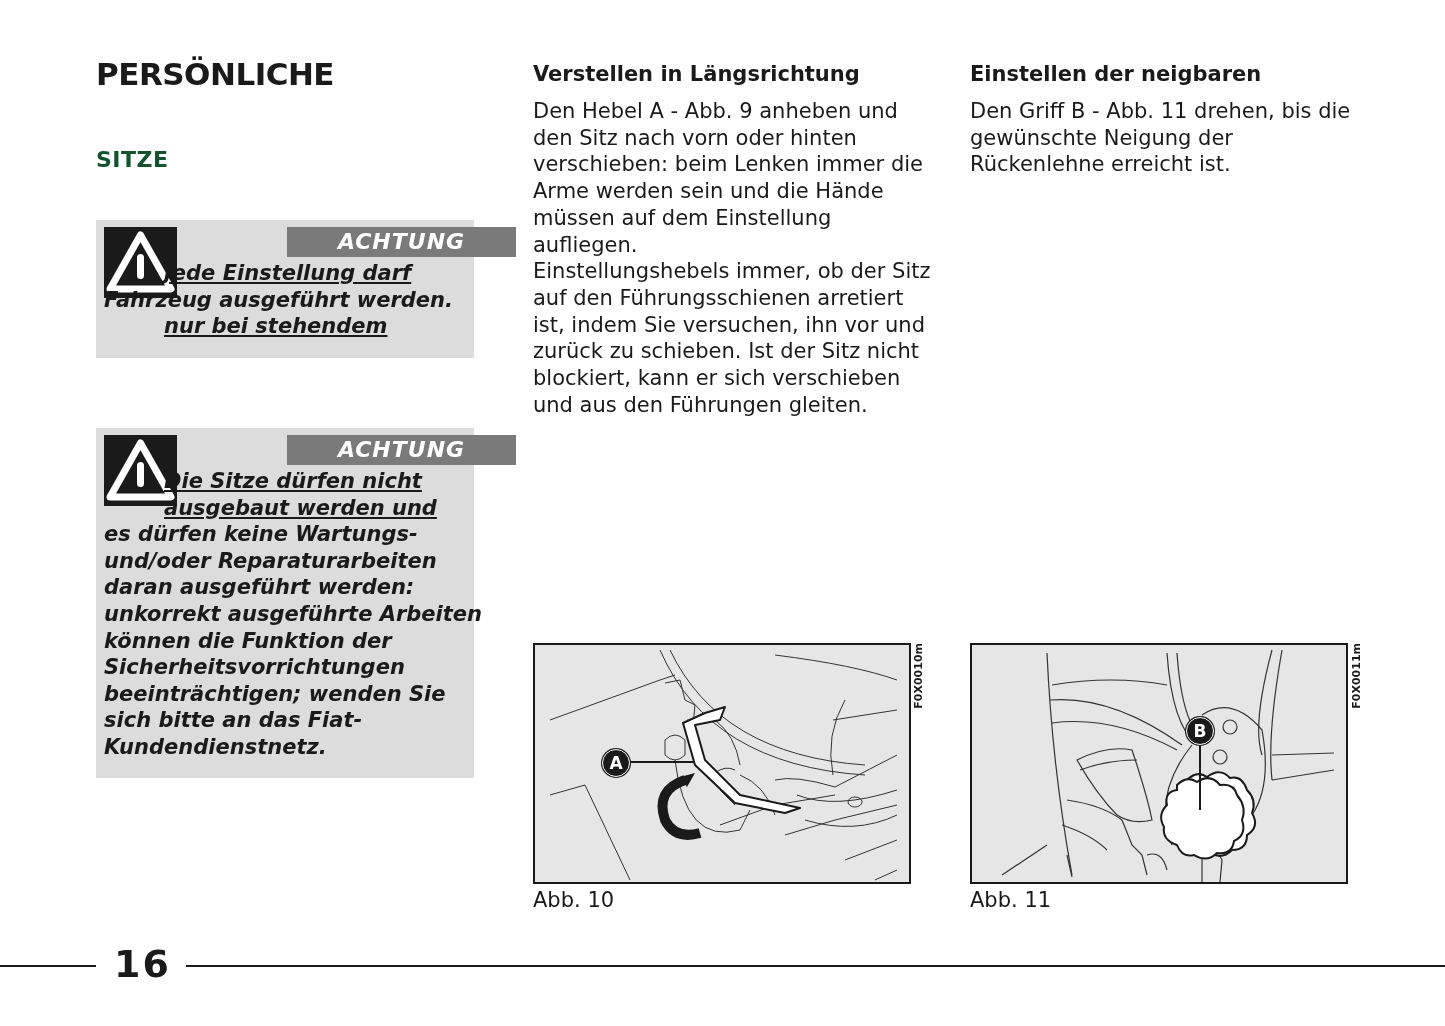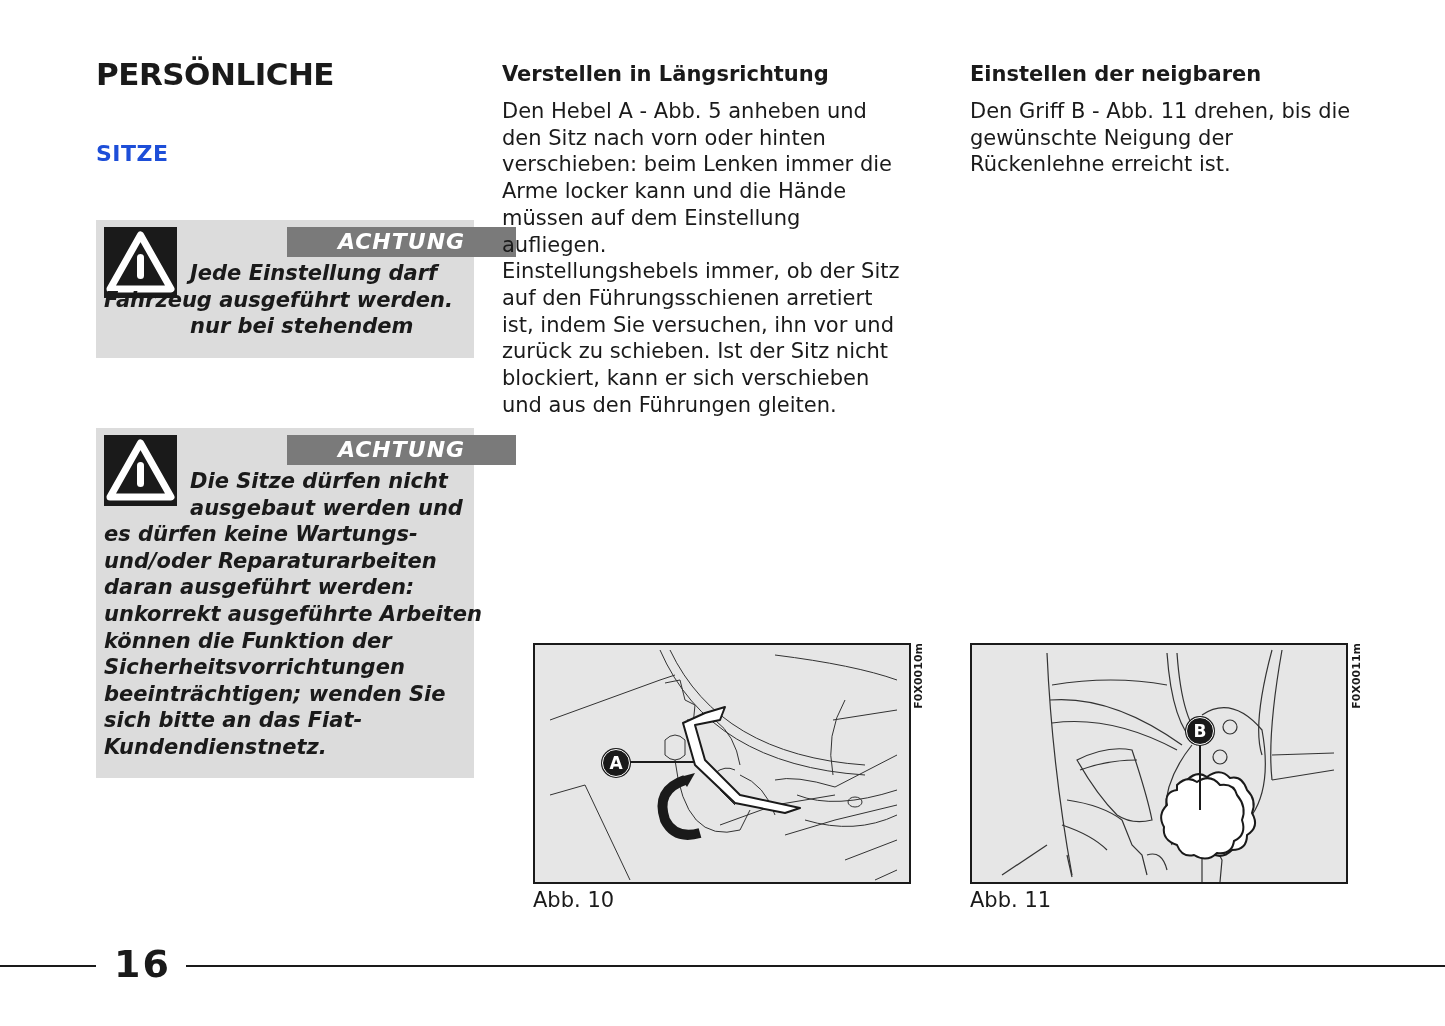--- a/index.html
+++ b/index.html
@@ -1,38 +1,38 @@
 <!DOCTYPE html>
 <html><head>
 <meta charset="utf-8">
 <style>
   html, body { margin: 0; padding: 0; background: #ffffff; }
   body { width: 1445px; height: 1026px; position: relative; overflow: hidden;
          font-family: "DejaVu Sans", sans-serif; color: #1a1a1a; }
 
   .title { position: absolute; left: 96px; top: 56px; font-weight: bold; font-size: 31px;
            line-height: 37px; letter-spacing: -0.5px; color: #1a1a1a; }
-  .subtitle { position: absolute; left: 96px; top: 141px; font-weight: bold; font-size: 22px;
-              letter-spacing: 0.5px; color: #1d4ed8; }
+  .subtitle { position: absolute; left: 96px; top: 147px; font-weight: bold; font-size: 22px;
+              letter-spacing: 0.5px; color: #14532d; }
 
   .warn { position: absolute; left: 96px; width: 378px; background: #dcdcdc; }
   .warn1 { top: 220px; height: 138px; }
   .warn2 { top: 428px; height: 350px; }
   .warn-icon { position: absolute; left: 8px; top: 7px; width: 73px; height: 71px; background: #1a1a1a; }
   .warn-icon svg { display: block; }
   .warn-head { position: absolute; left: 191px; top: 7px; width: 229px; height: 30px; background: #7a7a7a;
                color: #fff; font-style: italic; font-weight: bold; font-size: 22px; letter-spacing: 1px;
                text-align: center; line-height: 30px; }
   .warn-text { position: absolute; left: 8px; top: 40px; right: 6px; font-style: italic; font-weight: bold;
                font-size: 21px; line-height: 26.6px; color: #1a1a1a; }
   .warn-text .line { display: block; white-space: nowrap; }
-  .warn-text .indent { padding-left: 86px; }
+  .warn-text .indent { padding-left: 60px; text-decoration: underline; }
 
   .col { position: absolute; top: 60px; font-size: 21px; line-height: 26.7px; color: #1a1a1a; }
-  .col2 { left: 502px; width: 390px; }
+  .col2 { left: 533px; width: 390px; }
   .col3 { left: 970px; width: 390px; }
   .col h2 { margin: 0 0 9px 0; font-size: 21px; font-weight: bold; line-height: 29px; }
   .col .line { display: block; white-space: nowrap; }
 
   .fig { position: absolute; top: 643px; width: 374px; height: 237px; border: 2px solid #1a1a1a;
          background: #e6e6e6; overflow: hidden; }
   .fig1 { left: 533px; }
   .fig2 { left: 970px; }
   .fig svg { display: block; }
   .fig-code { position: absolute; top: 643px; font-weight: bold; font-size: 11px; color: #1a1a1a;
@@ -91,24 +91,24 @@
     <span class="line">Sicherheitsvorrichtungen</span>
     <span class="line">beeinträchtigen; wenden Sie</span>
     <span class="line">sich bitte an das Fiat-</span>
     <span class="line">Kundendienstnetz.</span>
   </div>
 </div>
 
 <div class="col col2">
   <h2>Verstellen in Längsrichtung</h2>
   <div>
-    <span class="line">Den Hebel A - Abb. 5 anheben und</span>
+    <span class="line">Den Hebel A - Abb. 9 anheben und</span>
     <span class="line">den Sitz nach vorn oder hinten</span>
     <span class="line">verschieben: beim Lenken immer die</span>
-    <span class="line">Arme locker kann und die Hände</span>
+    <span class="line">Arme werden sein und die Hände</span>
     <span class="line">müssen auf dem Einstellung</span>
     <span class="line">aufliegen.</span>
     <span class="line">Einstellungshebels immer, ob der Sitz</span>
     <span class="line">auf den Führungsschienen arretiert</span>
     <span class="line">ist, indem Sie versuchen, ihn vor und</span>
     <span class="line">zurück zu schieben. Ist der Sitz nicht</span>
     <span class="line">blockiert, kann er sich verschieben</span>
     <span class="line">und aus den Führungen gleiten.</span>
   </div>
 </div>

